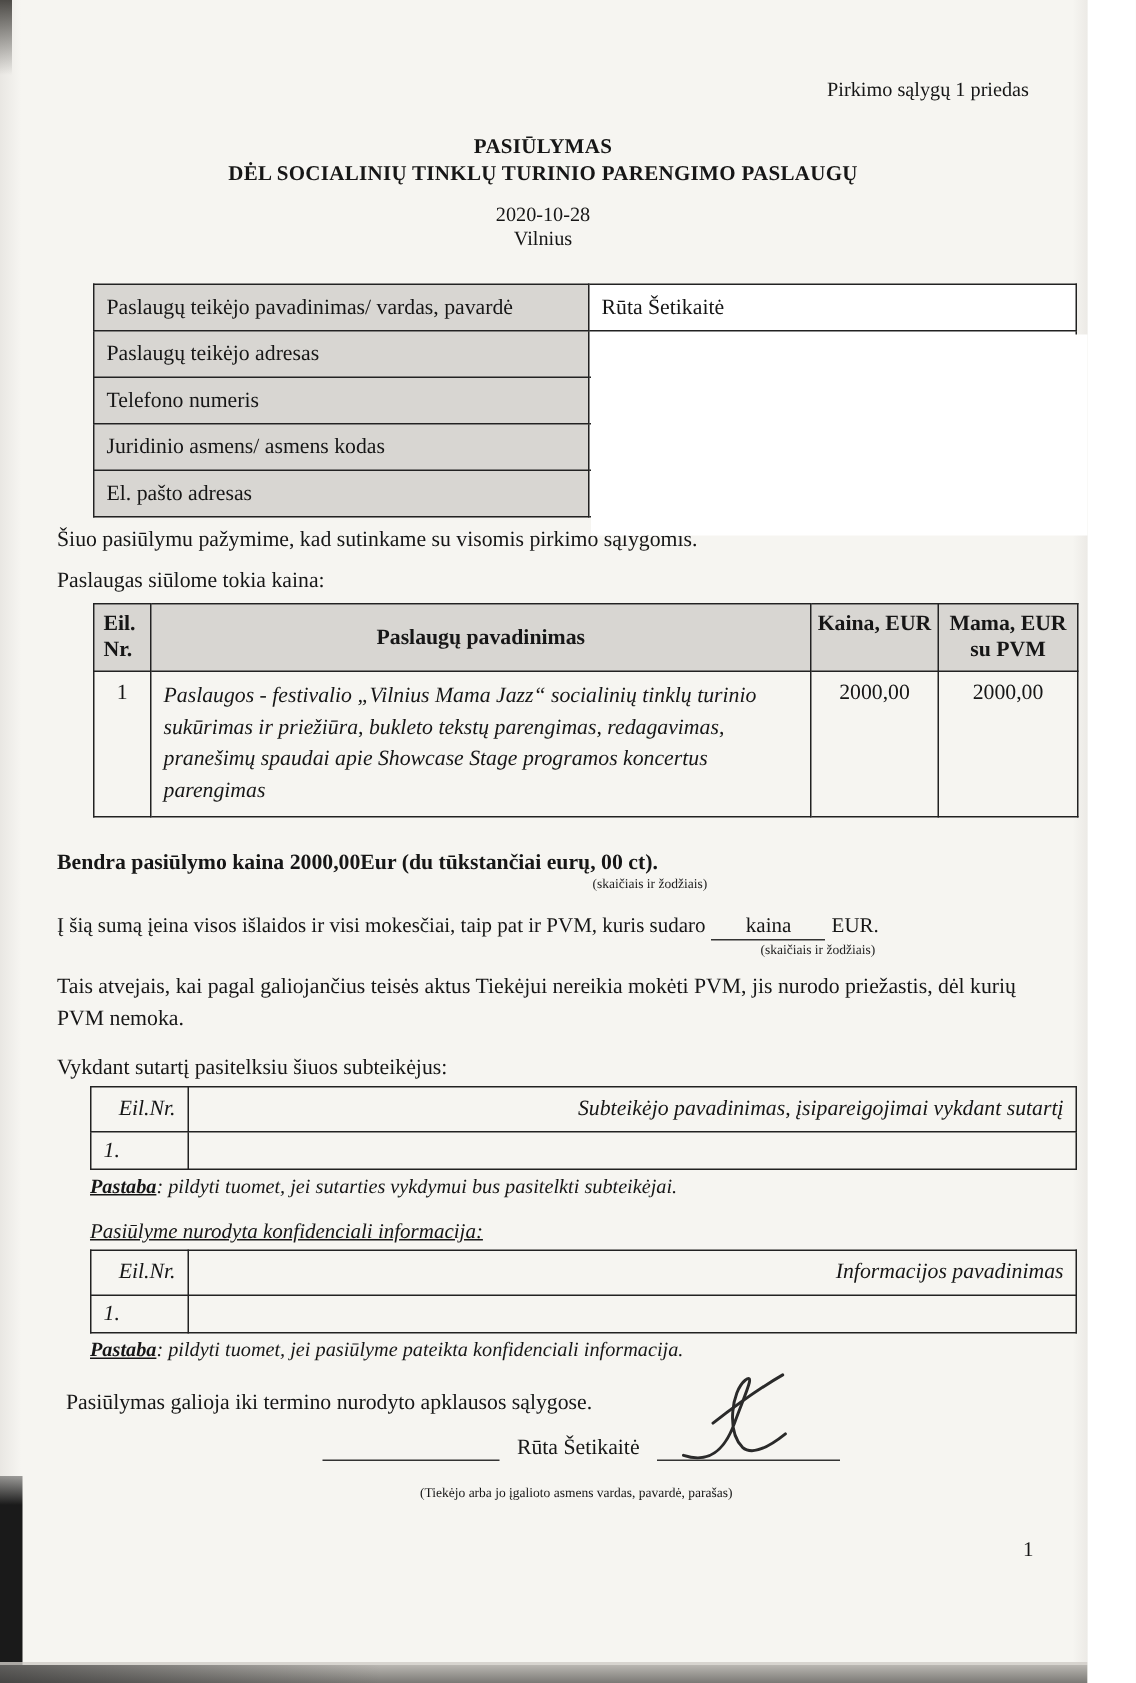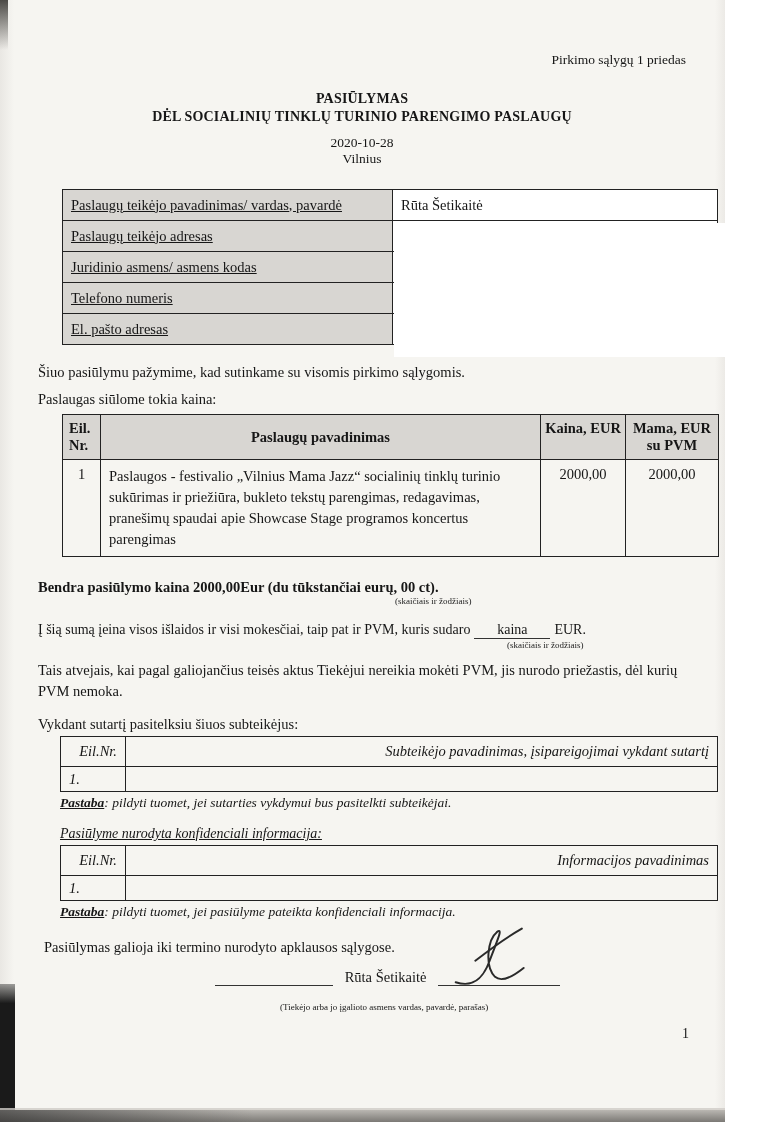--- a/index.html
+++ b/index.html
@@ -18,37 +18,37 @@
   .corner-note { text-align:right; font-size:13.5px; line-height:16px; }
 
   .doc-title { margin-top:22px; text-align:center; font-weight:bold; font-size:14px; line-height:18px; letter-spacing:.2px; }
   .doc-date  { margin-top:9px;  text-align:center; font-size:13.5px; line-height:16px; }
 
   
   .supplier-wrap { position:relative; margin:22px 0 0 24px; width:656px; }
   table { border-collapse:collapse; table-layout:fixed; }
   .supplier-table { width:656px; border:1.5px solid #222; }
   .supplier-table td { border:1px solid #222; height:31px; font-size:14.5px; padding:2px 8px; vertical-align:middle; }
-  .supplier-table td.lbl { background:#d8d6d2; width:330px;text-decoration:underline; }
+  .supplier-table td.lbl { background:#d8d6d2; width:330px; }
   .supplier-table td.val { background:#ffffff; }
   .redaction { position:absolute; left:332px; top:34px; width:350px; height:134px; background:#ffffff; }
 
   .para { font-size:14.5px; line-height:17px; }
-  .p-agree { margin-top:19px; }
+  .p-agree { margin-top:7px; }
   .p-price-intro { margin-top:10px; }
 
   
   .price-table { margin:6px 0 0 24px; width:656px; border:1.5px solid #222; }
   .price-table th, .price-table td { border:1px solid #222; font-size:14.5px; }
   .price-table th { background:#d8d6d2; font-weight:bold; padding:5px 4px; line-height:17px; vertical-align:top; text-align:center; }
   .price-table th.h-nr { text-align:left; padding-left:6px; }
   .price-table th.h-name { vertical-align:middle; }
   .price-table td { vertical-align:top; padding:6px 8px; }
   .price-table td.c-nr { text-align:center; padding-left:2px; padding-right:2px; }
-  .price-table td.c-name { line-height:21px; }
+  .price-table td.c-name { line-height:21px;font-style:italic; }
   .price-table td.c-price { text-align:center; }
 
   .total-line { margin-top:22px; font-size:14.5px; font-weight:bold; }
   .small-note { font-size:9px; line-height:10px; color:#222;padding-left:10px; }
   .note-total { margin:0 0 0 347px; }
   .vat-line { margin-top:16px; font-size:14px; white-space:nowrap; }
   .blank-underline { display:inline-block; min-width:76px; text-align:center; border-bottom:1px solid #333; margin:0 4px; padding:0 6px; }
   .note-vat { margin:1px 0 0 459px; }
   .p-exempt { margin-top:10px; line-height:21px; }
 
@@ -113,25 +113,25 @@
         <tbody>
           <tr>
             <td class="lbl">Paslaugų teikėjo pavadinimas/ vardas, pavardė</td>
             <td class="val">Rūta Šetikaitė</td>
           </tr>
           <tr>
             <td class="lbl">Paslaugų teikėjo adresas</td>
             <td class="val"></td>
           </tr>
           <tr>
+            <td class="lbl">Telefono numeris</td>
+            <td class="val"></td>
+          </tr>
+          <tr>
             <td class="lbl">Juridinio asmens/ asmens kodas</td>
-            <td class="val"></td>
-          </tr>
-          <tr>
-            <td class="lbl">Telefono numeris</td>
             <td class="val"></td>
           </tr>
           <tr>
             <td class="lbl">El. pašto adresas</td>
             <td class="val"></td>
           </tr>
         </tbody>
       </table>
       <div class="redaction"></div>
     </div>

